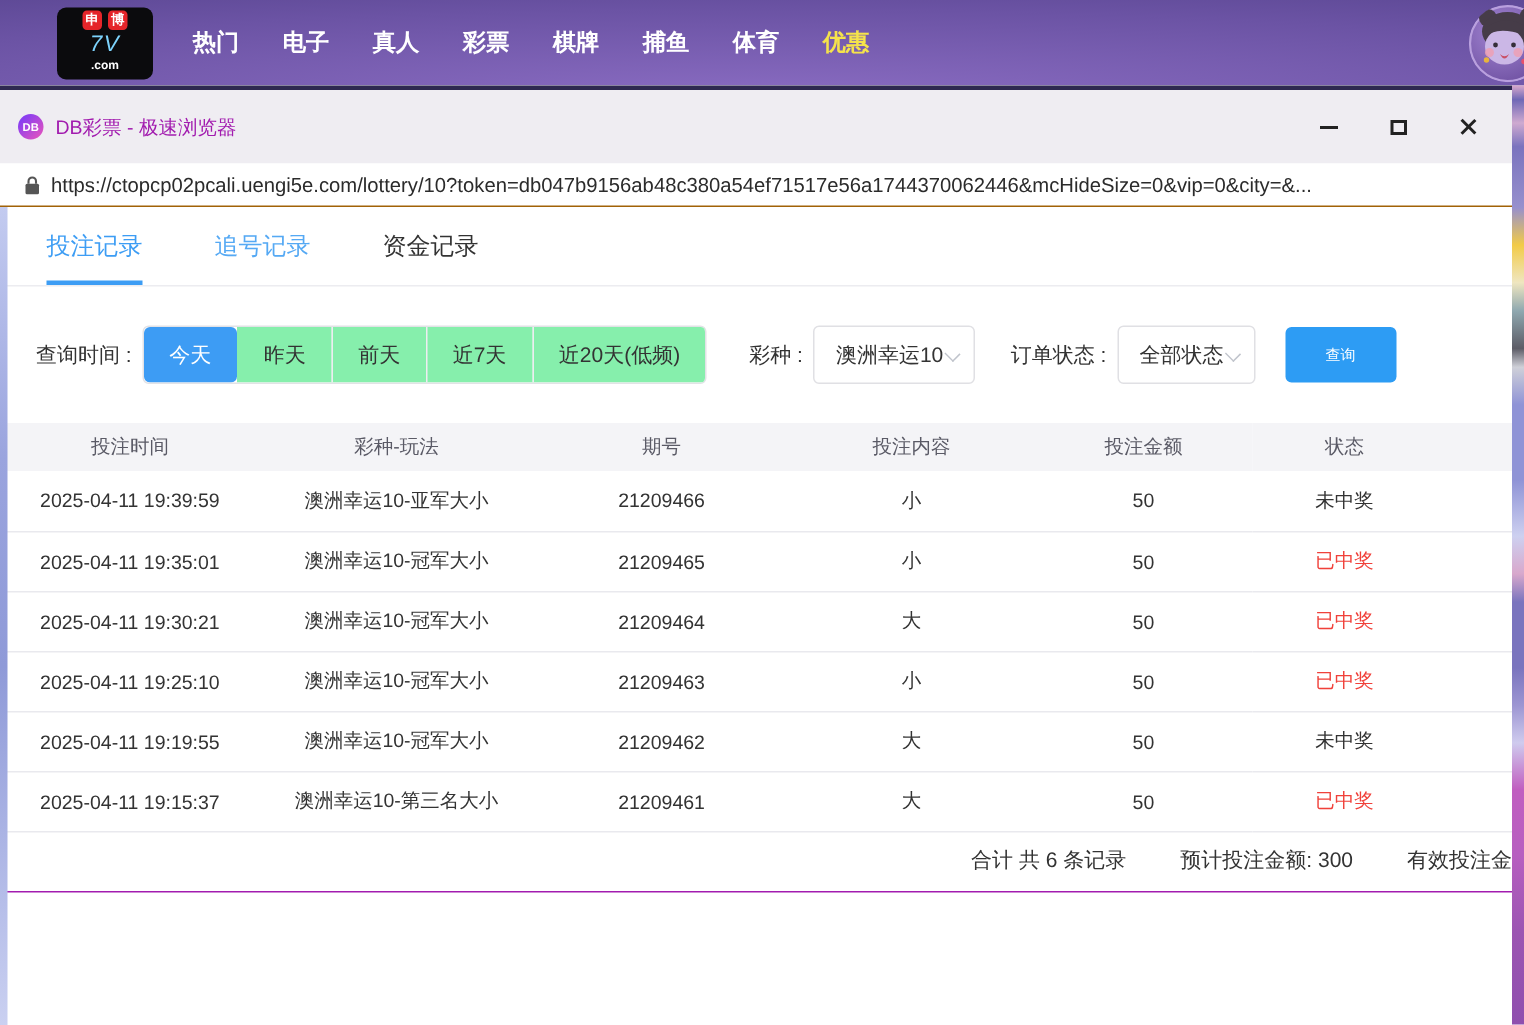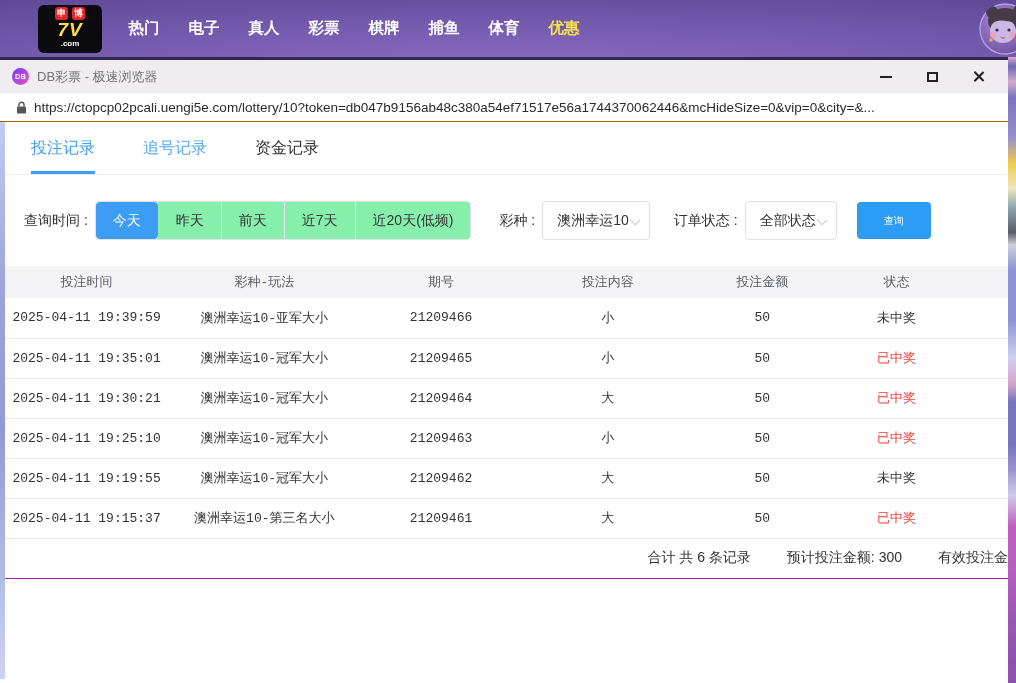--- a/index.html
+++ b/index.html
@@ -8,44 +8,44 @@
 
   
   .topbar { position:absolute; left:0; top:0; width:1016px; height:57px;
     background:radial-gradient(120% 190% at 50% 115%, #8a6cc2 0%, #6b53a4 55%, #4e3d85 100%);
     display:flex; align-items:center; }
   .logo { margin-left:38px; width:64px; height:48px; background:#0b0b0d; border-radius:6px;
     display:flex; flex-direction:column; align-items:center; justify-content:flex-start; padding-top:2px; }
   .logo-badges { display:flex; gap:4px; }
   .logo-badge { width:13px; height:13px; background:#e5252a; border-radius:3px; color:#fff;
     font-size:9px; line-height:13px; text-align:center; font-weight:bold; }
-  .logo-main { color:#fde047; font-weight:bold; font-size:19px; line-height:20px; letter-spacing:1px; font-style:italic; }
+  .logo-main { color:#7dd3fc; font-weight:normal; font-size:15px; line-height:20px; letter-spacing:1px; font-style:italic; }
   .logo-suffix { color:#fff; font-weight:bold; font-size:8px; line-height:8px; }
   .nav { display:flex; margin-left:12px; }
   .nav-item { color:#fff; font-size:15.5px; font-weight:bold; width:60px; text-align:center; cursor:pointer; }
   .nav-item.highlight { color:#f5e34b; }
   .avatar-wrap { position:absolute; right:-15px; top:3px; width:52px; height:52px; border-radius:50%; overflow:hidden; }
 
   
   .right-strip { position:absolute; left:1008px; top:57px; width:8px; height:626px;
     background:linear-gradient(180deg,
       #d8a8cc 0%, #6f68b6 1.5%, #cfaad0 4%, #7a73be 6.5%, #9790cd 13%,
       #f2cb48 17%, #efe6c0 21%, #8fa8b0 24%, #5c5c66 28%, #cfd0d8 30%,
       #8f93d6 34%, #8f93d6 42%, #cdd0f0 48%, #d8a8cc 52%, #7a74be 55%,
       #7a74be 62%, #9c95d2 66%, #cfcbee 70%, #c05ec0 75%, #b75fc0 82%,
       #9c55b2 90%, #8f4fae 100%); }
 
   
   .browser { position:absolute; left:0; top:57px; width:1008px; height:626px; background:#fff; }
-  .titlebar { height:36px; background:#efedf2; border-top:3px solid #2e2950;
+  .titlebar { height:52px; background:#efedf2; border-top:3px solid #2e2950;
     display:flex; align-items:center; padding:0 0 0 12px; }
   .tab-favicon { width:17px; height:17px; border-radius:50%;
     background:linear-gradient(135deg,#8a3ff0 20%,#e052c0 90%);
     color:#fff; font-size:7.5px; font-weight:bold; line-height:17px; text-align:center; }
-  .window-title { margin-left:8px; font-size:13px; color:#737373; }
+  .window-title { margin-left:8px; font-size:13px; color:#a21caf; }
   .win-controls { margin-left:auto; display:flex; align-items:center; gap:30px; padding-right:22px; }
   .win-btn { width:16px; height:16px; display:flex; align-items:center; justify-content:center; cursor:pointer; }
   .min-glyph { width:12px; height:2px; background:#222; display:block; }
   .max-glyph { width:11px; height:10px; border:2px solid #222; display:block; }
   .close-glyph { position:relative; width:13px; height:13px; display:block; }
   .close-glyph::before,.close-glyph::after { content:""; position:absolute; left:6px; top:0;
     width:1.8px; height:13px; background:#222; }
   .close-glyph::before { transform:rotate(45deg); } .close-glyph::after { transform:rotate(-45deg); }
 
   .addressbar { height:29px; background:#fff; border-bottom:1px solid #a16207;
@@ -73,21 +73,21 @@
   .time-btn.active { background:#3d9cf4; color:#fff; border-radius:4px; }
   .time-btn.active + .time-btn { border-left-color:transparent; }
   .gap28 { width:28px; } .gap24 { width:24px; } .gap20 { width:20px; }
   .select { position:relative; border:1px solid #e0e0e4; border-radius:4px; height:39px;
     display:flex; align-items:center; padding:0 20px 0 14px; cursor:pointer; color:#333; }
   .chevron { position:absolute; right:10px; top:14px; width:8px; height:8px;
     border-right:1.6px solid #c0c4cc; border-bottom:1.6px solid #c0c4cc; transform:rotate(45deg) scaleY(.9); }
   .search-btn { width:74px; height:37px; background:#2d9cf4; border:none; border-radius:4px;
     color:#fff; font-size:10px; cursor:pointer; font-family:inherit; }
 
-  table { width:100%; border-collapse:collapse; margin-top:26px; table-layout:fixed;font-family:Liberation Mono, monospace; }
+  table { width:100%; border-collapse:collapse; margin-top:26px; table-layout:fixed; }
   col.c1{width:17%} col.c2{width:18.3%} col.c3{width:16.8%} col.c4{width:16.3%} col.c5{width:14.4%} col.c6{width:17.2%}
   thead th { background:#f4f4f7; height:32px; font-size:13px; color:#5a5a66; font-weight:normal; text-align:center; }
   tbody td { height:40px; font-size:13px; color:#333; text-align:center; border-bottom:1px solid #e9e9ee; }
   th:last-child, td:last-child { padding-right:50px; }
   td.win { color:#f0413a; }
 
   .summary { display:flex; justify-content:flex-end; align-items:center; gap:36px;
     height:40px; font-size:14px; color:#333; white-space:nowrap; overflow:hidden;
     border-bottom:1px solid #a21caf; }
 </style>

